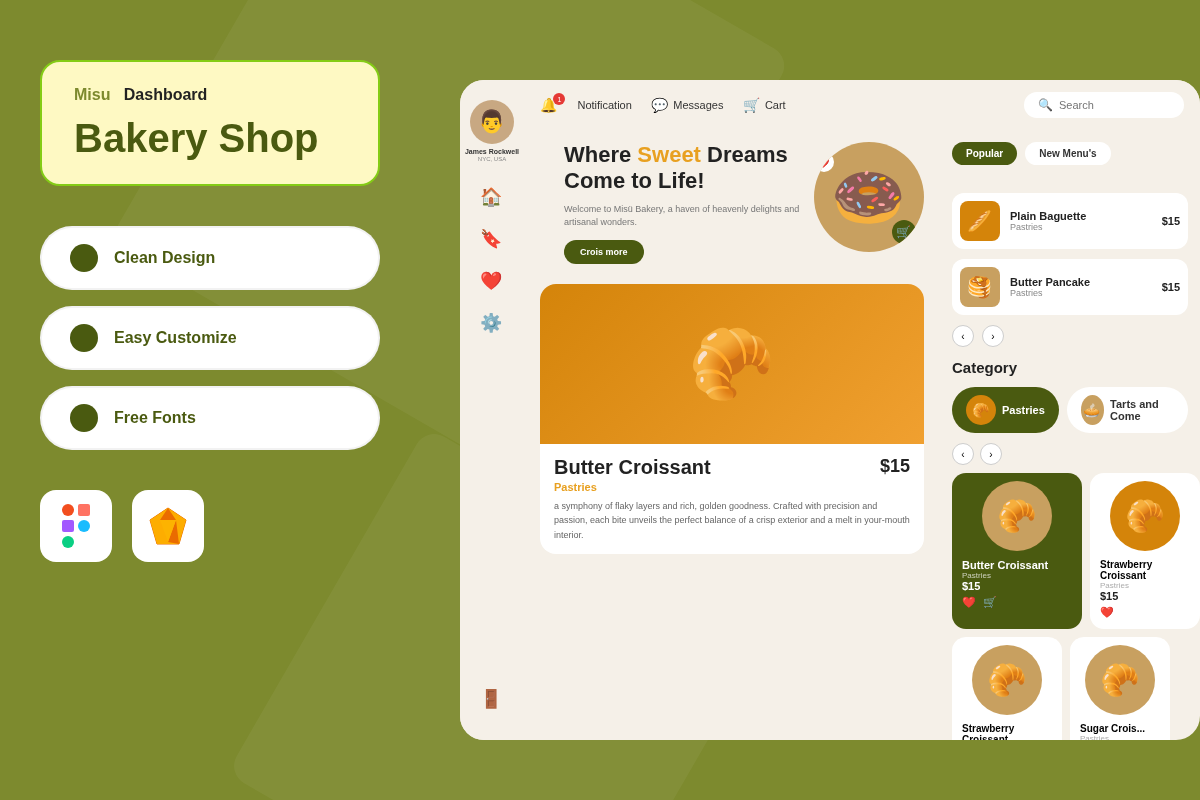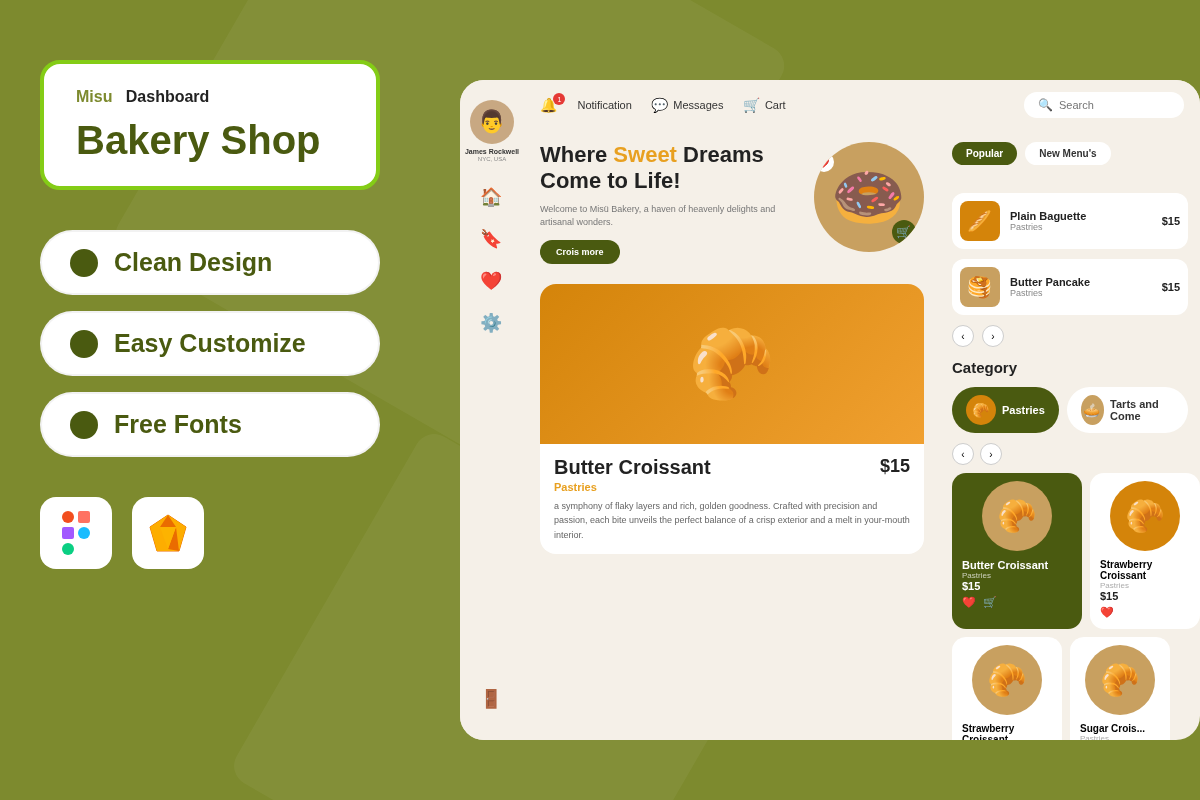--- a/index.html
+++ b/index.html
@@ -36,25 +36,25 @@
 
     
     .left-panel {
       position: absolute;
       left: 40px;
       top: 60px;
       width: 340px;
     }
 
     .title-card {
-      background: #ffffff;
+      background: #fef9c3;
       border-radius: 20px;
       padding: 24px 32px;
       margin-bottom: 40px;
-      border: 4px solid #84cc16;
+      border: 2px solid #84cc16;
     }
 
     .misu-label {
       font-size: 16px;
       font-weight: 600;
     }
     .misu-word {
       color: #7d8a2e;
     }
     .dashboard-word {
@@ -87,21 +87,21 @@
 
     .feature-dot {
       width: 28px;
       height: 28px;
       background: #4a5a10;
       border-radius: 50%;
       flex-shrink: 0;
     }
 
     .feature-label {
-      font-size: 25px;
+      font-size: 16px;
       font-weight: 700;
       color: #4a5a10;
     }
 
     .tool-icons {
       display: flex;
       gap: 20px;
       margin-top: 10px;
     }
 
@@ -288,20 +288,21 @@
       padding: 12px 12px;
       overflow-y: auto;
     }
 
     
     .hero {
       display: flex;
       gap: 12px;
       margin-bottom: 20px;
       align-items: flex-start;
+      margin-left: 24px;
     }
 
     .hero-text {
       flex: 1;
     }
 
     .hero-title {
       font-size: 22px;
       font-weight: 800;
       color: #222;

